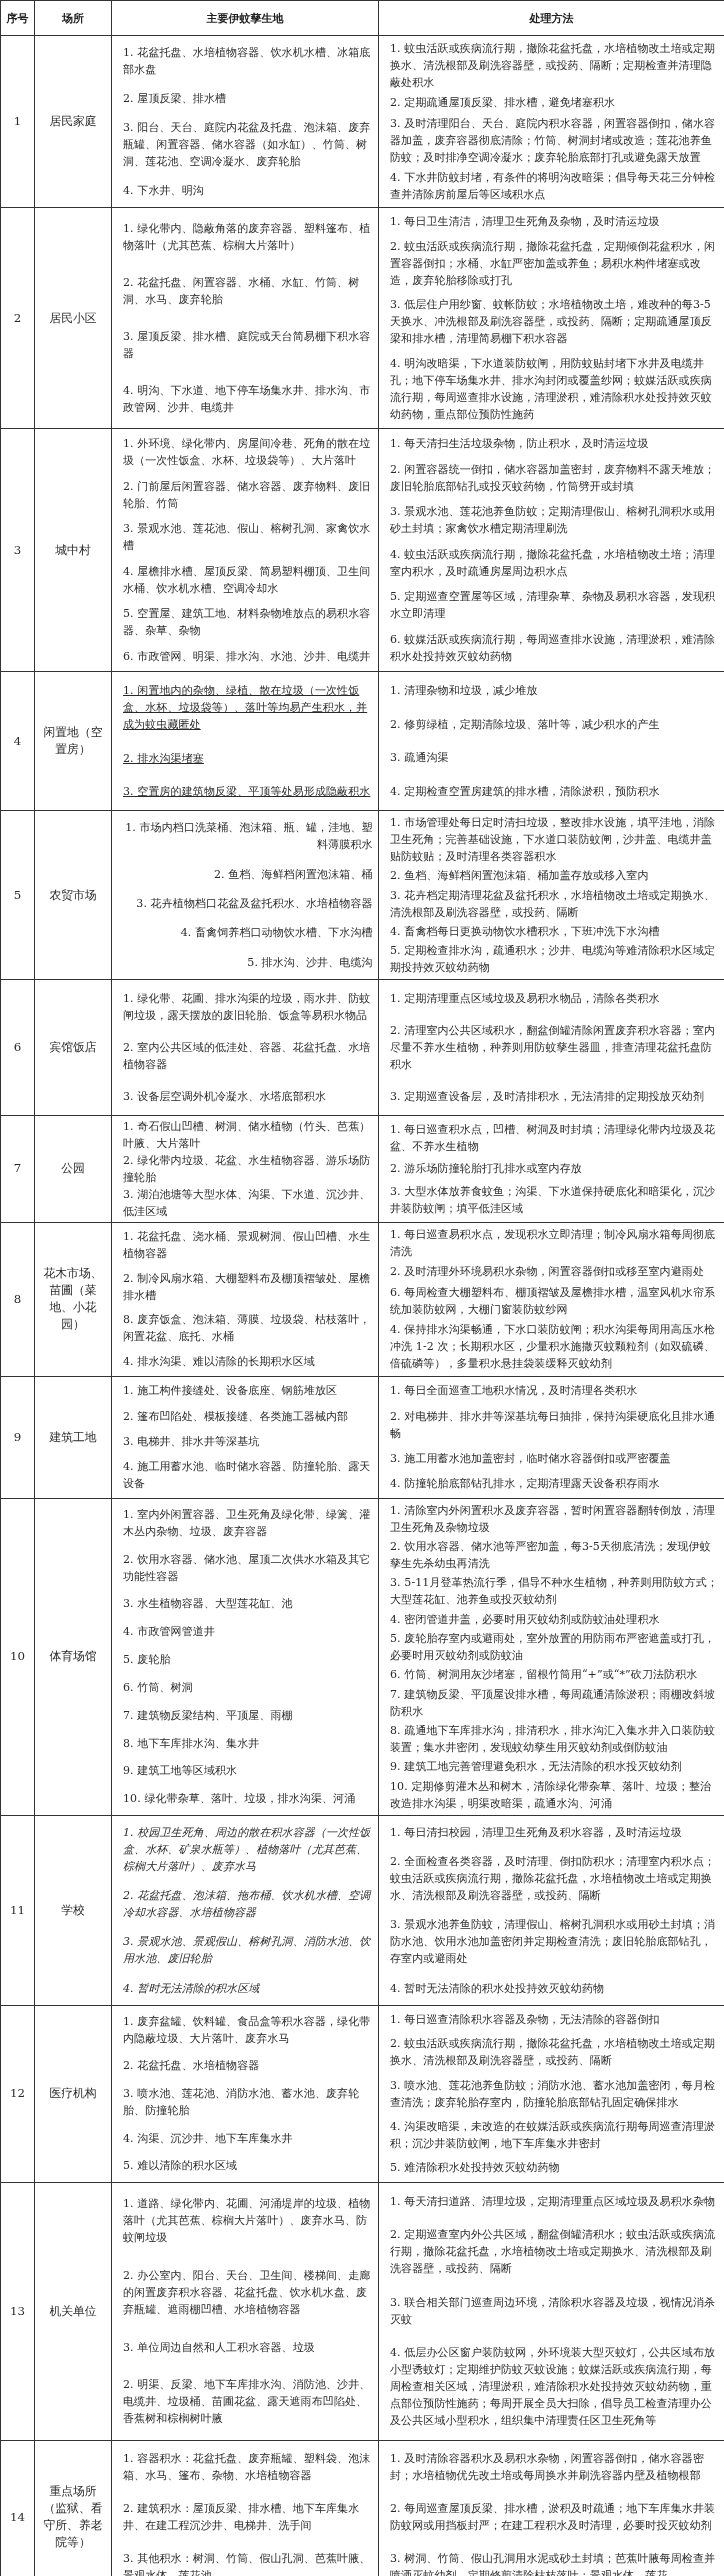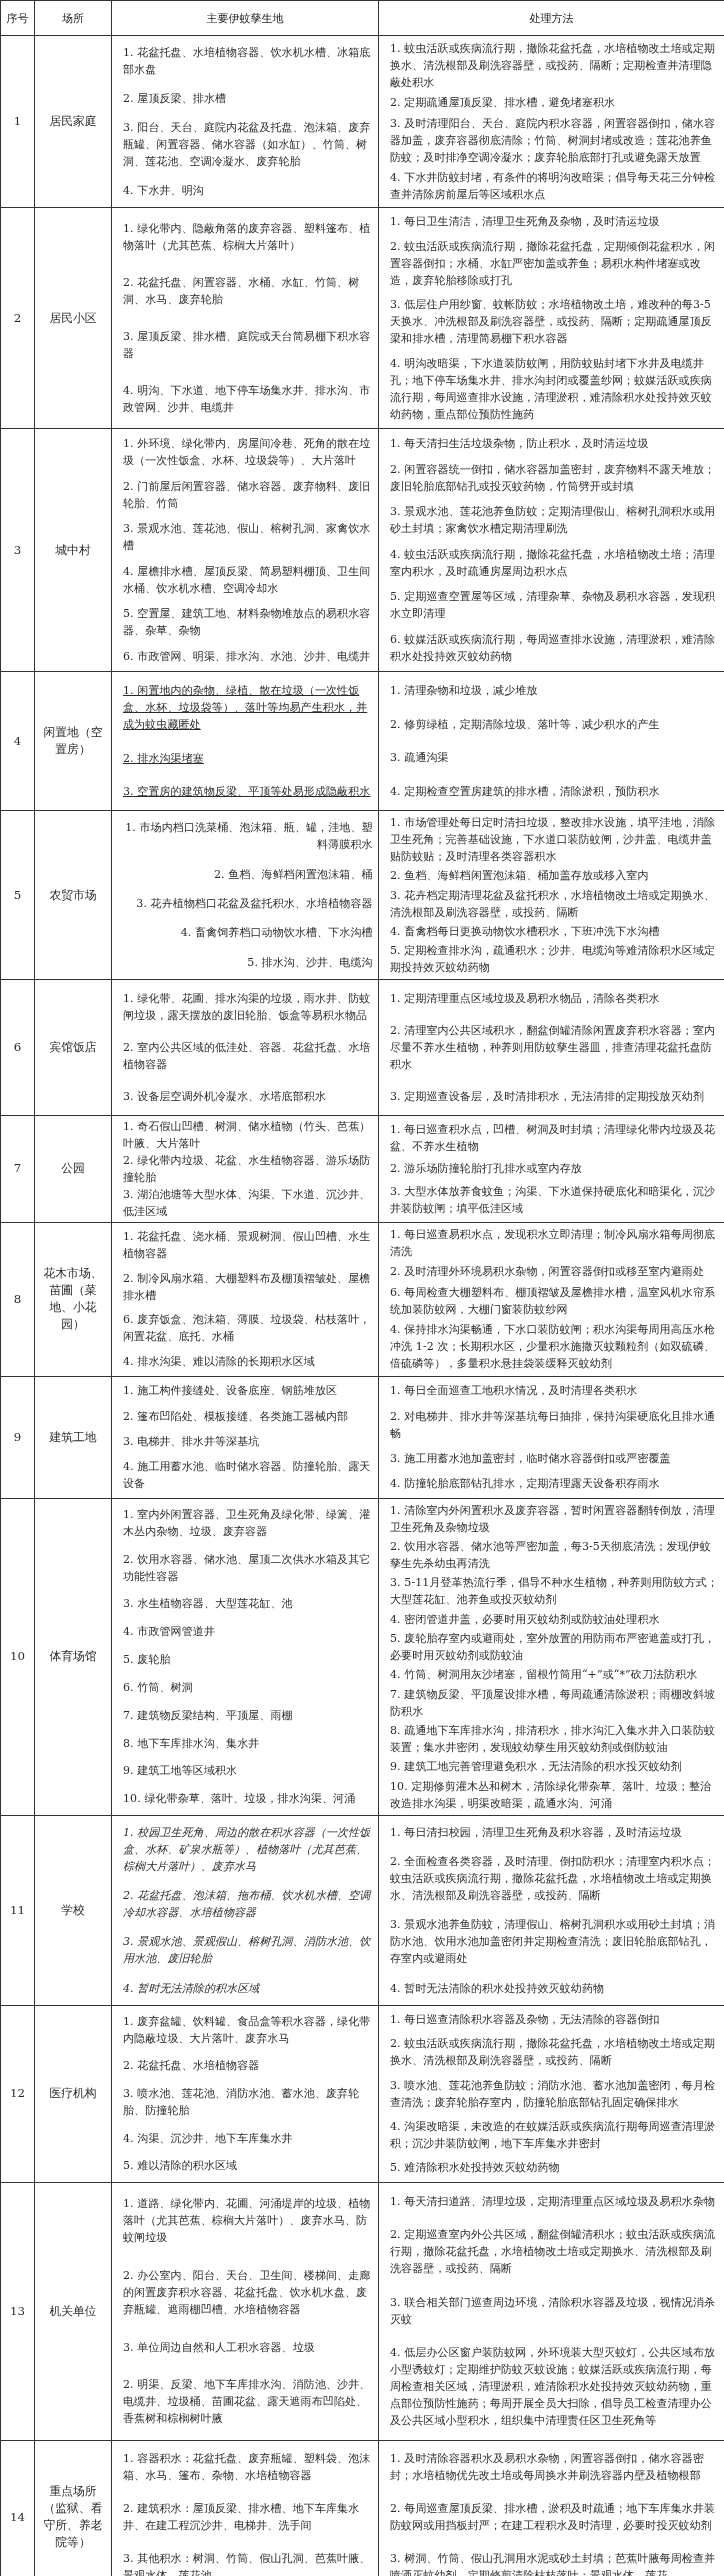--- a/index.html
+++ b/index.html
@@ -3,21 +3,21 @@
 <meta charset="utf-8">
 <style>
   html, body { margin: 0; padding: 0; background: #ffffff; }
   body { width: 725px; height: 2576px; overflow: hidden; font-family: "DejaVu Serif", "Liberation Serif", serif; color: #2a2a2a; }
   table { border-collapse: collapse; width: 725px; table-layout: fixed; }
   col.c-num { width: 34px; }
   col.c-place { width: 77px; }
   col.c-sites { width: 267px; }
   col.c-method { width: 346px; }
   th, td { border: 1.4px solid #333; vertical-align: middle; padding: 0; }
-  th { height: 34px; font-size: 11px; font-weight: normal; color: #222; }
+  th { height: 34px; font-size: 11px; font-weight: bold; color: #222; }
   td.num, td.place { text-align: center; font-size: 11.8px; padding: 0 2.7px; line-height: 17px; }
   td.list { padding: 1.8px 5.4px 1.8px 11px; }
   td.list-r { padding: 1.8px 3.6px 1.8px 11px; }
   .items { display: flex; flex-direction: column; justify-content: space-around; height: 100%; }
   .item { font-size: 11px; line-height: 17px; letter-spacing: 0.1px; }
 </style>
 </head>
 <body>
 
 <table>
@@ -177,21 +177,21 @@
           </div>
         </td>
       </tr>
       <tr style="height: 154px;">
         <td class="num">8</td>
         <td class="place">花木市场、苗圃（菜地、小花园）</td>
         <td class="list" style="height: 149px; margin-top: 30px;">
           <div class="items">
             <div class="item">1. 花盆托盘、浇水桶、景观树洞、假山凹槽、水生植物容器</div>
             <div class="item">2. 制冷风扇水箱、大棚塑料布及棚顶褶皱处、屋檐排水槽</div>
-            <div class="item">6. 废弃饭盒、泡沫箱、薄膜、垃圾袋、枯枝落叶，闲置花盆、底托、水桶</div>
+            <div class="item">8. 废弃饭盒、泡沫箱、薄膜、垃圾袋、枯枝落叶，闲置花盆、底托、水桶</div>
             <div class="item">4. 排水沟渠、难以清除的长期积水区域</div>
           </div>
         </td>
         <td class="list-r" style="height: 149px;">
           <div class="items">
             <div class="item">1. 每日巡查易积水点，发现积水立即清理；制冷风扇水箱每周彻底清洗</div>
             <div class="item">2. 及时清理外环境易积水杂物，闲置容器倒扣或移至室内避雨处</div>
             <div class="item">6. 每周检查大棚塑料布、棚顶褶皱及屋檐排水槽，温室风机水帘系统加装防蚊网，大棚门窗装防蚊纱网</div>
             <div class="item">4. 保持排水沟渠畅通，下水口装防蚊闸；积水沟渠每周用高压水枪冲洗 1-2 次；长期积水区，少量积水施撒灭蚊颗粒剂（如双硫磷、倍硫磷等），多量积水悬挂袋装缓释灭蚊幼剂</div>
           </div>
@@ -234,21 +234,21 @@
             <div class="item">10. 绿化带杂草、落叶、垃圾，排水沟渠、河涌</div>
           </div>
         </td>
         <td class="list-r" style="height: 312px;">
           <div class="items">
             <div class="item">1. 清除室内外闲置积水及废弃容器，暂时闲置容器翻转倒放，清理卫生死角及杂物垃圾</div>
             <div class="item">2. 饮用水容器、储水池等严密加盖，每3-5天彻底清洗；发现伊蚊孳生先杀幼虫再清洗</div>
             <div class="item">3. 5-11月登革热流行季，倡导不种水生植物，种养则用防蚊方式；大型莲花缸、池养鱼或投灭蚊幼剂</div>
             <div class="item">4. 密闭管道井盖，必要时用灭蚊幼剂或防蚊油处理积水</div>
             <div class="item">5. 废轮胎存室内或避雨处，室外放置的用防雨布严密遮盖或打孔，必要时用灭蚊幼剂或防蚊油</div>
-            <div class="item">4. 竹筒、树洞用灰沙堵塞，留根竹筒用“+”或“*”砍刀法防积水</div>
+            <div class="item">6. 竹筒、树洞用灰沙堵塞，留根竹筒用“+”或“*”砍刀法防积水</div>
             <div class="item">7. 建筑物反梁、平顶屋设排水槽，每周疏通清除淤积；雨棚改斜坡防积水</div>
             <div class="item">8. 疏通地下车库排水沟，排清积水，排水沟汇入集水井入口装防蚊装置；集水井密闭，发现蚊幼孳生用灭蚊幼剂或倒防蚊油</div>
             <div class="item">9. 建筑工地完善管理避免积水，无法清除的积水投灭蚊幼剂</div>
             <div class="item">10. 定期修剪灌木丛和树木，清除绿化带杂草、落叶、垃圾；整治改造排水沟渠，明渠改暗渠，疏通水沟、河涌</div>
           </div>
         </td>
       </tr>
       <tr style="height: 190px;">
         <td class="num">11</td>
         <td class="place">学校</td>

